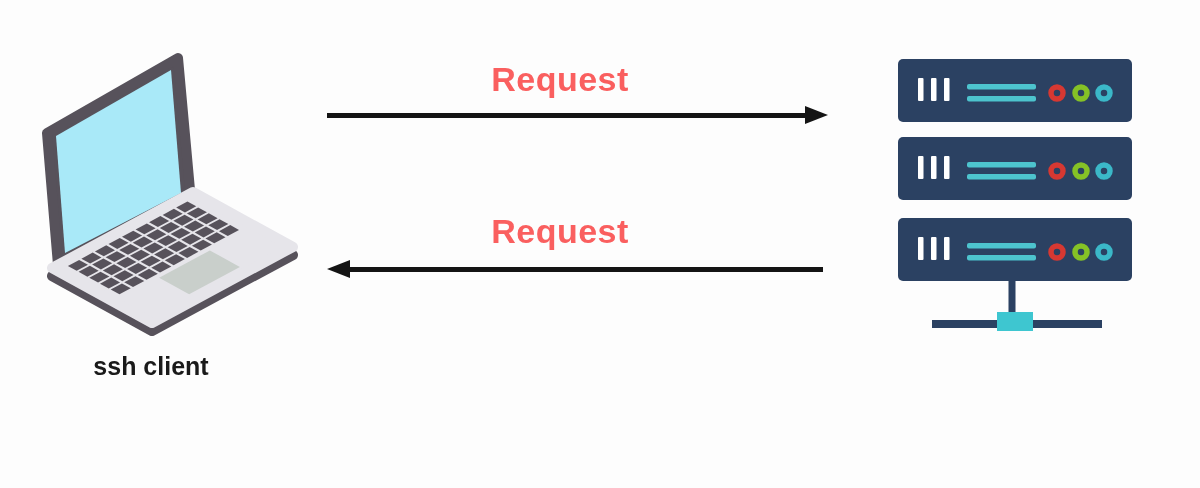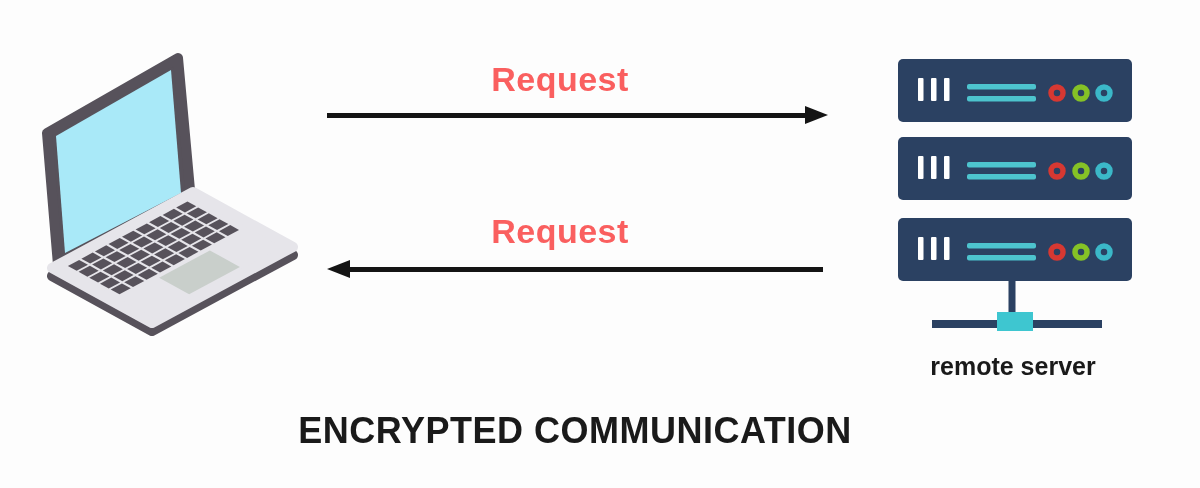--- a/index.html
+++ b/index.html
@@ -163,16 +163,15 @@
     <div class="shaft"></div>
     <div class="head-right"></div>
   </div>
 
   <div class="flow-label response">Request</div>
   <div class="arrow response">
     <div class="head-left"></div>
     <div class="shaft"></div>
   </div>
 
-  <div class="node-label server">remote server</div>
+  <div class="node-label client">ssh client</div>
 
-  <div class="page-title">ENCRYPTED COMMUNICATION</div>
 </div>
 
 </body></html>

